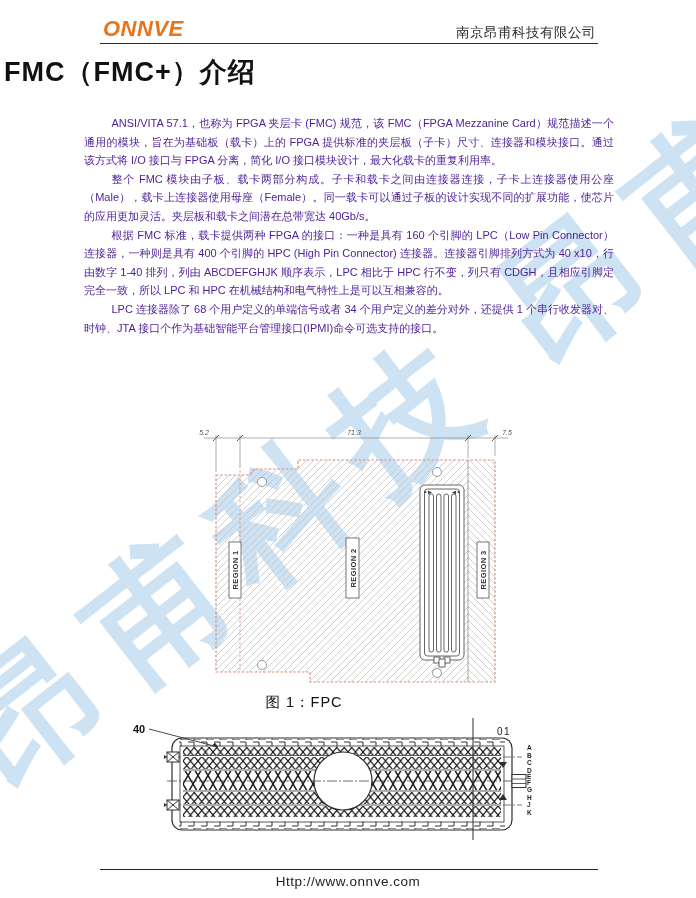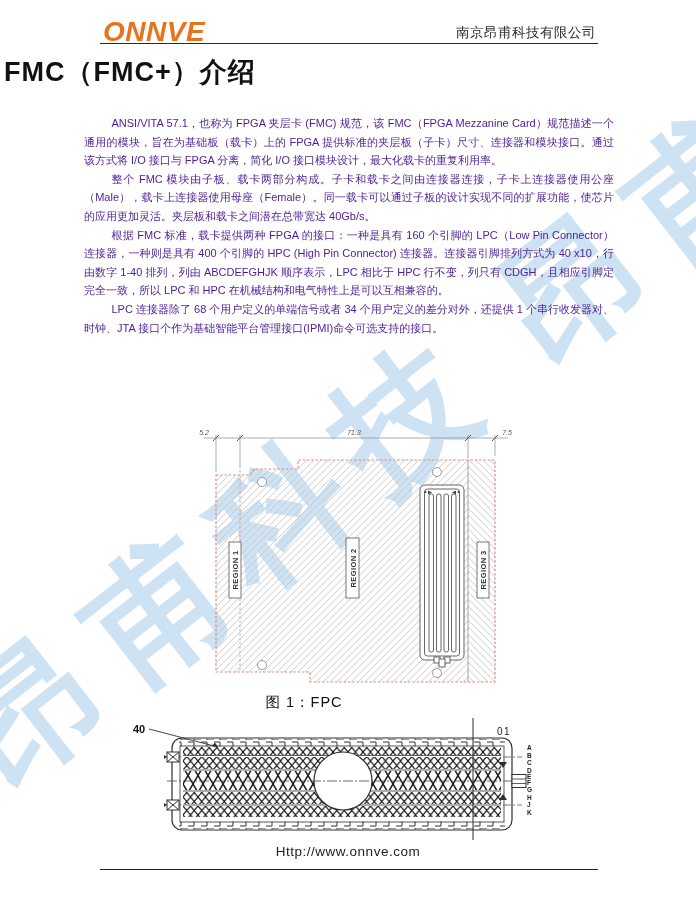--- a/index.html
+++ b/index.html
@@ -12,21 +12,21 @@
   .watermark{
     position:absolute;left:-20px;top:660px;z-index:0;
     font-size:135px;font-weight:bold;letter-spacing:22px;white-space:nowrap;
     color:#cde2f3;transform:rotate(-38deg);transform-origin:left center;
     user-select:none;pointer-events:none;
   }
   .layer{position:absolute;inset:0;z-index:1;}
   
   .logo{
     position:absolute;left:103px;top:16px;
-    font-size:28px;font-weight:bold;font-style:italic;letter-spacing:0.5px;
+    font-size:22px;font-weight:bold;font-style:italic;letter-spacing:0.5px;
     color:#E8731A;
   }
   .company{
     position:absolute;right:100px;top:24px;
     font-size:13.5px;color:#2b2b2b;letter-spacing:0.5px;margin-left:24px;
   }
   .header-rule{
     position:absolute;left:100px;top:43px;width:498px;height:1px;background:#2a2a2a;
   }
   
@@ -47,21 +47,21 @@
     position:absolute;left:0;width:608px;text-align:center;
     font-size:14.5px;color:#111;letter-spacing:1px;
   }
   .fig-caption.c1{top:693px;}
   .fig-caption.c2{top:844px;}
   
   .footer-rule{
     position:absolute;left:100px;top:869px;width:498px;height:1px;background:#222;
   }
   .footer-url{
-    position:absolute;left:0;top:844px;width:696px;text-align:center;
+    position:absolute;left:0;top:874px;width:696px;text-align:center;
     font-size:13.5px;color:#222;letter-spacing:0.5px;
   }
   svg text{font-family:"Liberation Sans","DejaVu Sans",sans-serif;}
 </style>
 </head>
 <body>
 
 <div class="page">
 
   <div class="watermark">昂甫科技 昂甫科技</div>

